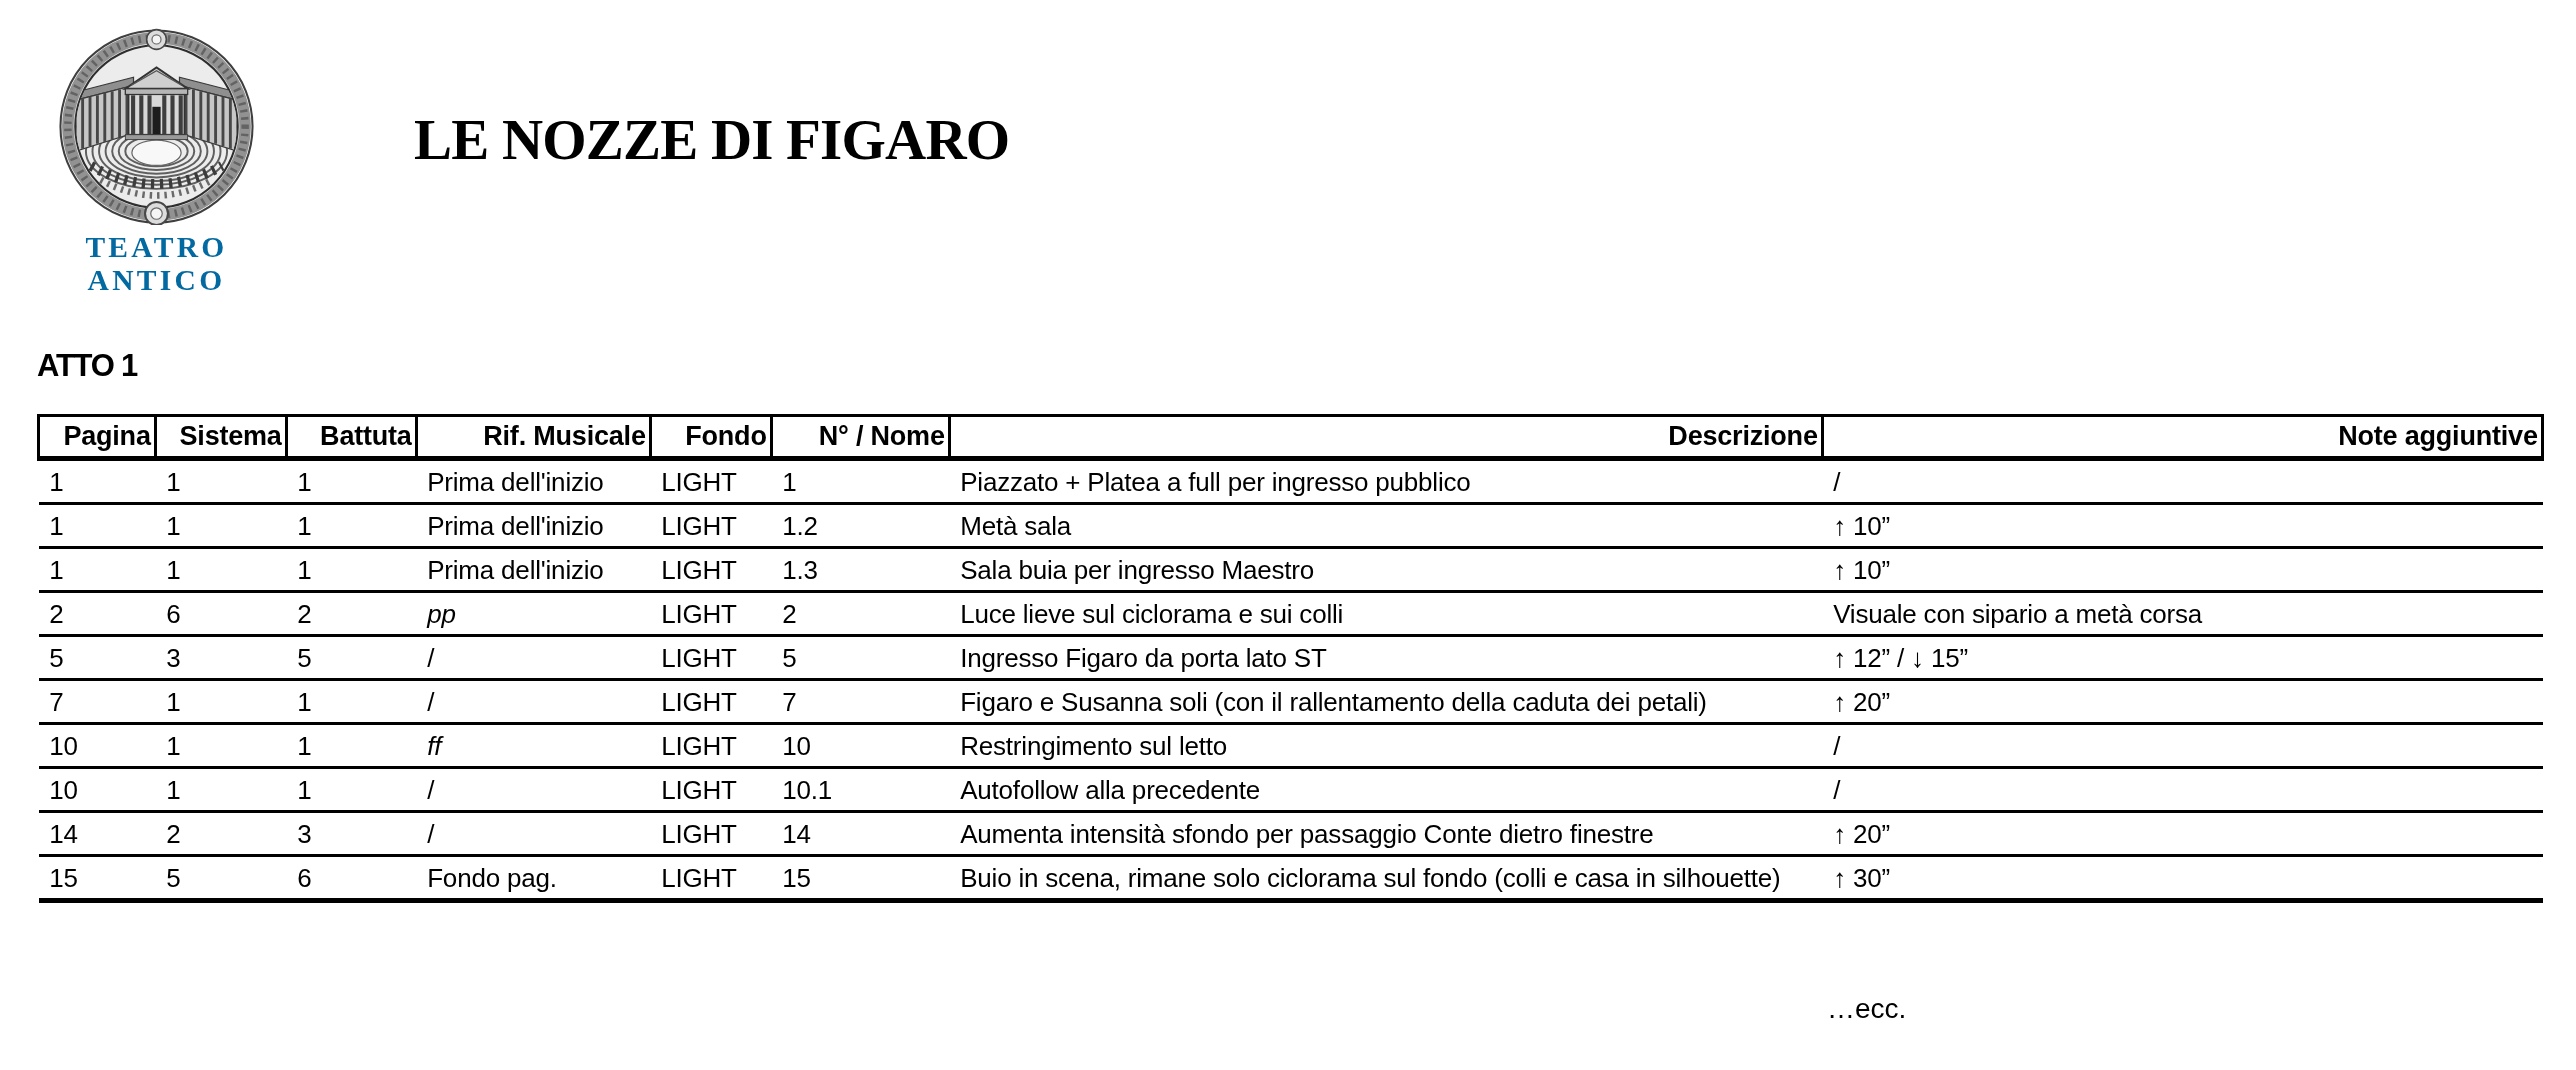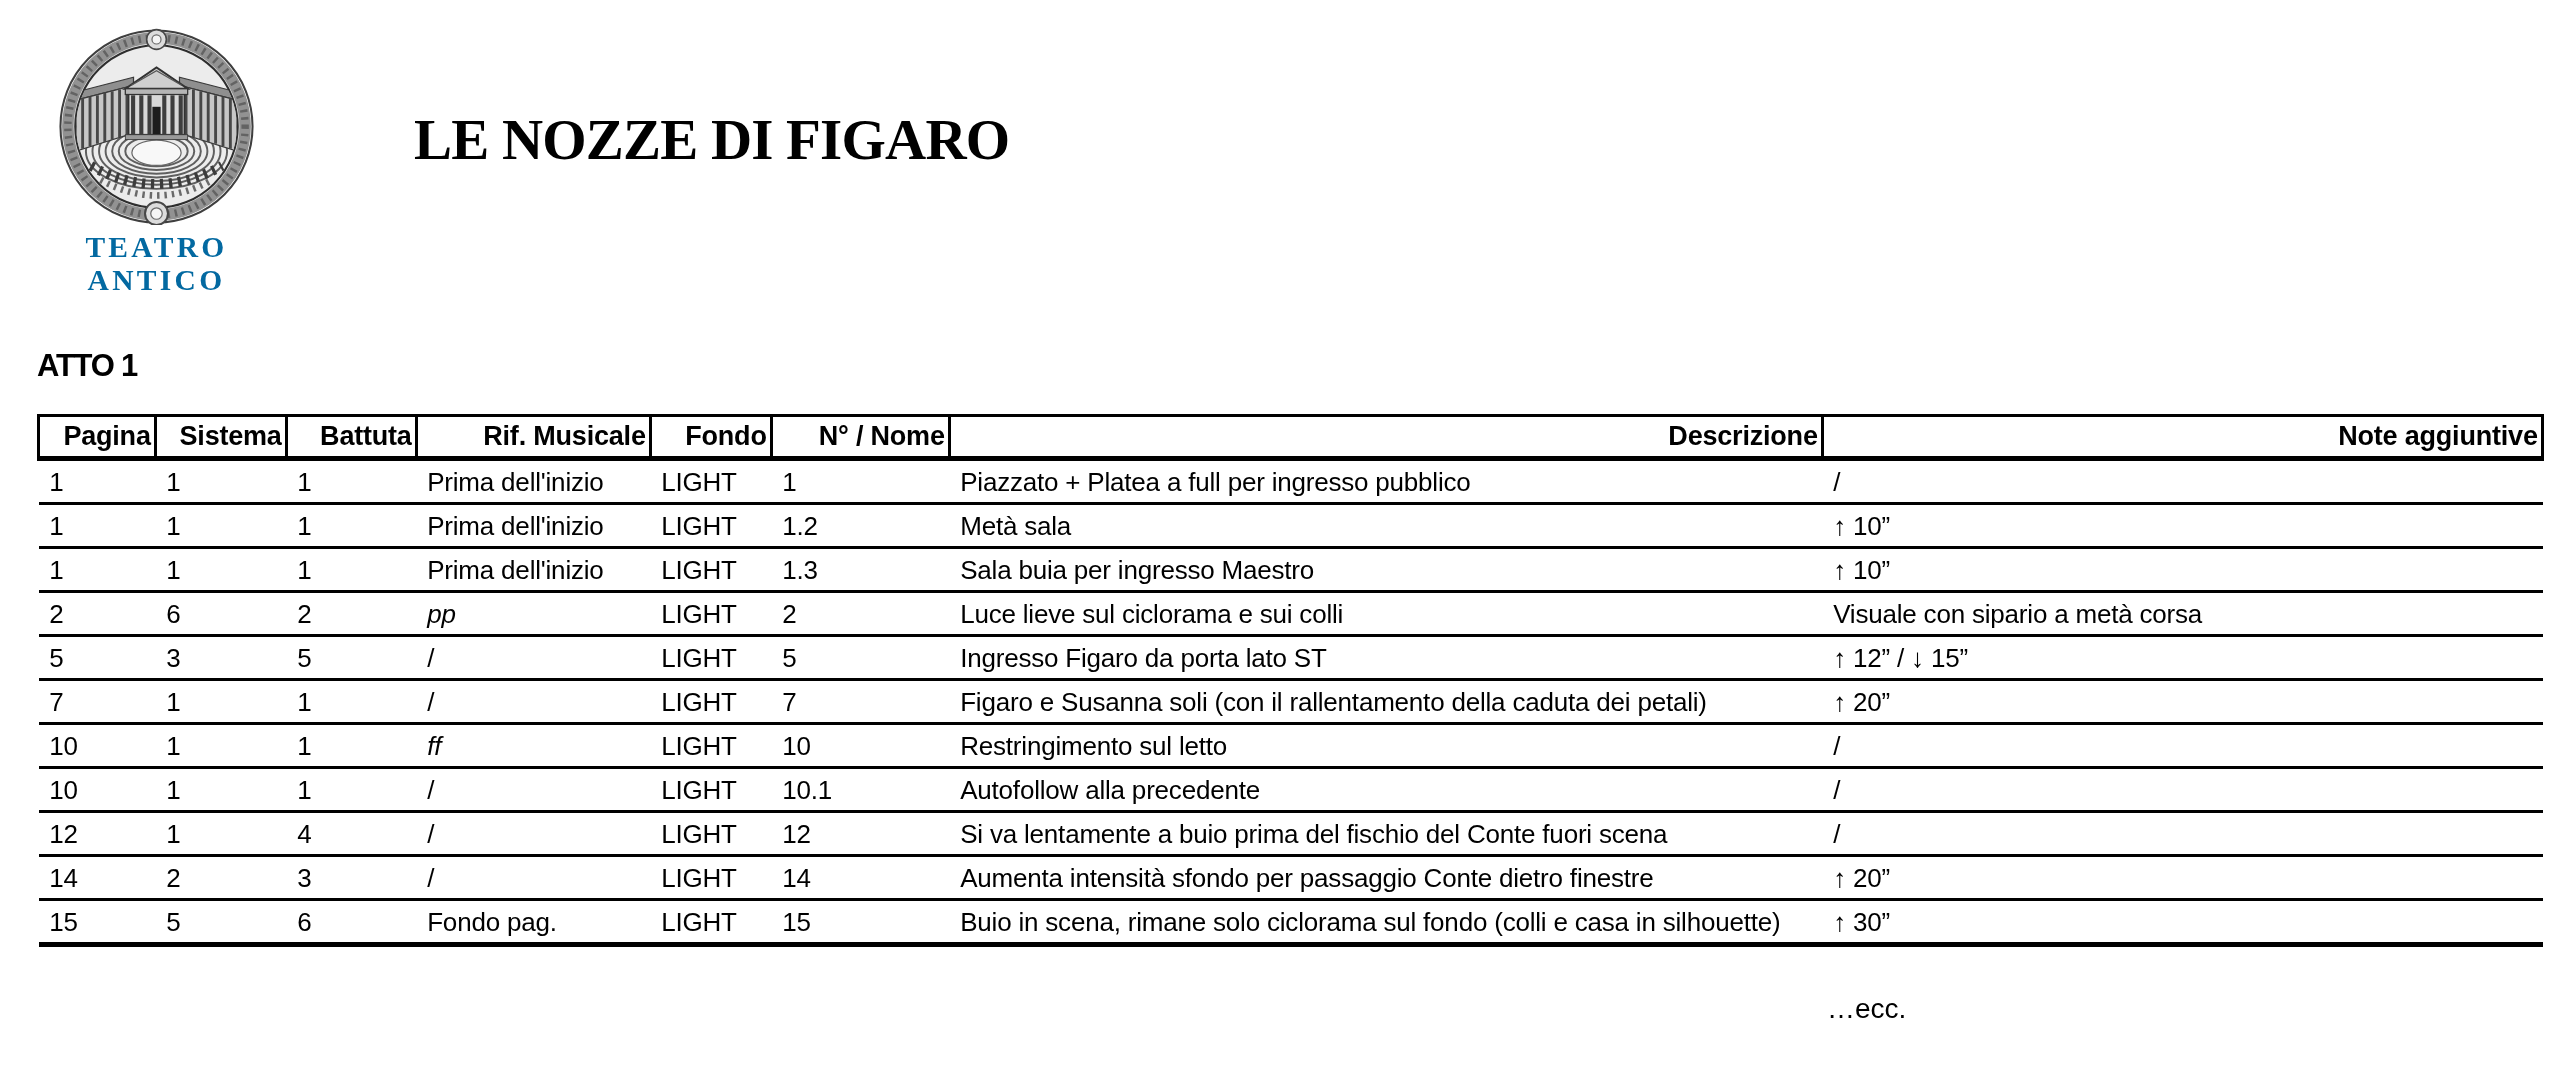--- a/index.html
+++ b/index.html
@@ -249,30 +249,20 @@
         <td>10</td>
         <td>1</td>
         <td>1</td>
         <td>/</td>
         <td>LIGHT</td>
         <td>10.1</td>
         <td>Autofollow alla precedente</td>
         <td>/</td>
       </tr>
       <tr>
-        <td>12</td>
-        <td>1</td>
-        <td>4</td>
-        <td>/</td>
-        <td>LIGHT</td>
-        <td>12</td>
-        <td>Si va lentamente a buio prima del fischio del Conte fuori scena</td>
-        <td>/</td>
-      </tr>
-      <tr>
         <td>14</td>
         <td>2</td>
         <td>3</td>
         <td>/</td>
         <td>LIGHT</td>
         <td>14</td>
         <td>Aumenta intensità sfondo per passaggio Conte dietro finestre</td>
         <td>↑ 20”</td>
       </tr>
       <tr>

